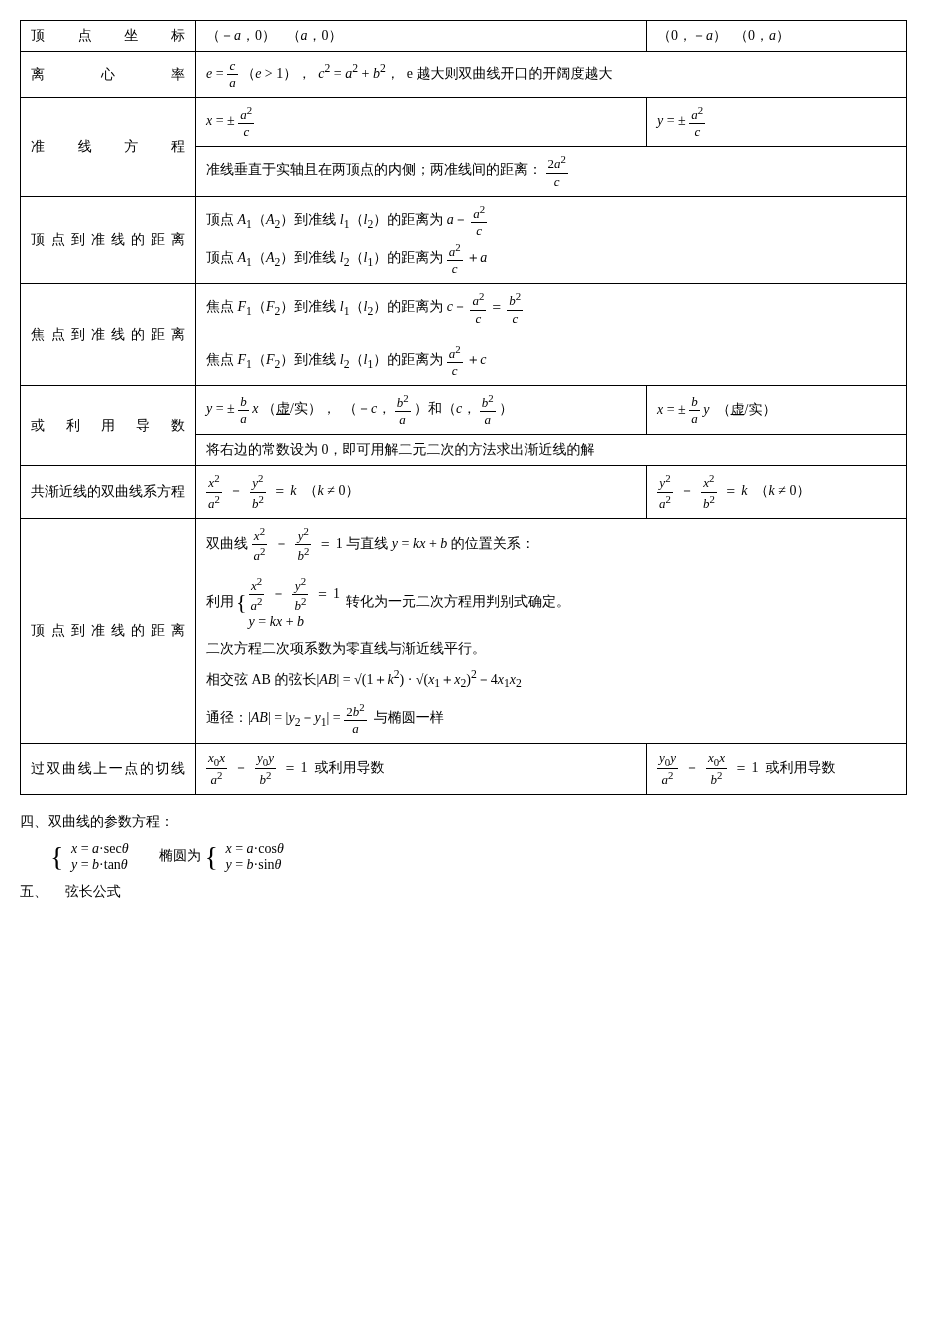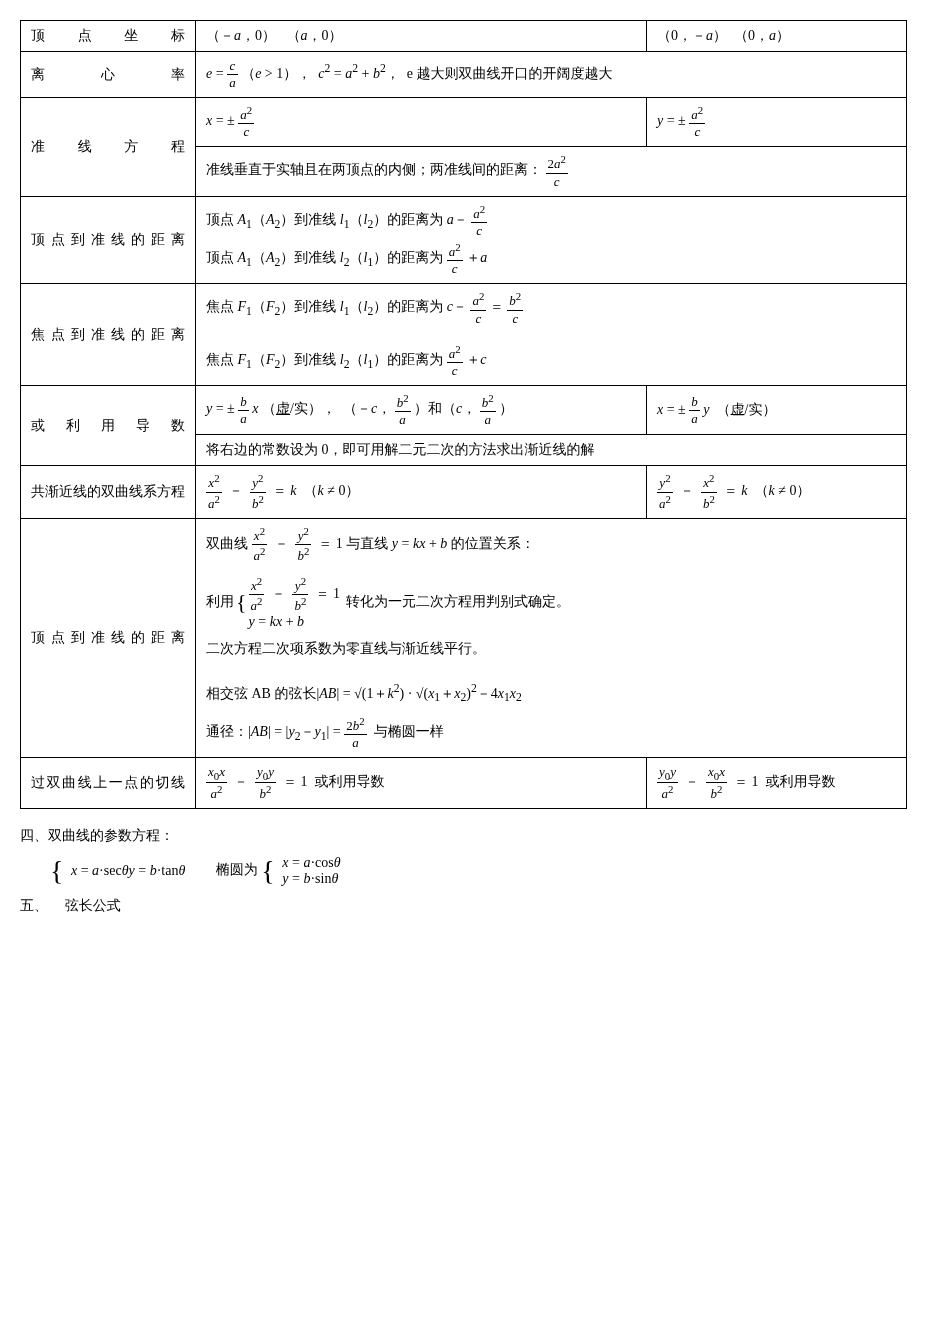--- a/index.html
+++ b/index.html
@@ -199,21 +199,21 @@
           <div>
             <span class="frac"><span class="num"><i>x</i><sup>2</sup></span><span class="den"><i>a</i><sup>2</sup></span></span>
             &nbsp;－&nbsp;
             <span class="frac"><span class="num"><i>y</i><sup>2</sup></span><span class="den"><i>b</i><sup>2</sup></span></span>
             &nbsp;＝ 1
           </div>
           <div><i>y</i> = <i>kx</i> + <i>b</i></div>
         </div>
         转化为一元二次方程用判别式确定。
       </div>
-      <div style="margin-bottom:24px;">
+      <div style="margin-bottom:10px;">
         二次方程二次项系数为零直线与渐近线平行。
       </div>
       <div style="margin-bottom:10px;">
         相交弦 AB 的弦长|<i>AB</i>| = √(1＋<i>k</i><sup>2</sup>) · √(<i>x</i><sub>1</sub>＋<i>x</i><sub>2</sub>)<sup>2</sup>－4<i>x</i><sub>1</sub><i>x</i><sub>2</sub>
       </div>
       <div>
         通径：|<i>AB</i>| = |<i>y</i><sub>2</sub>－<i>y</i><sub>1</sub>| = 
         <span class="frac"><span class="num">2<i>b</i><sup>2</sup></span><span class="den"><i>a</i></span></span>
         &nbsp;与椭圆一样
       </div>
@@ -237,21 +237,21 @@
   </tr>
 </tbody>
   </table>
 
 <div class="section-heading">
   四、双曲线的参数方程：
 </div>
 
 <div class="param-block">
   <span style="font-size:28px; vertical-align:middle;">{</span>
-  <div style="display:inline-flex; flex-direction:row; vertical-align:middle; margin-left:4px; margin-right:20px;">
+  <div style="display:inline-flex; flex-direction:column; vertical-align:middle; margin-left:4px; margin-right:20px;">
     <div><i>x</i> = <i>a</i>·sec<i>θ</i></div>
     <div><i>y</i> = <i>b</i>·tan<i>θ</i></div>
   </div>
   &nbsp;&nbsp;椭圆为
   <span style="font-size:28px; vertical-align:middle;">{</span>
   <div style="display:inline-flex; flex-direction:column; vertical-align:middle; margin-left:4px;">
     <div><i>x</i> = <i>a</i>·cos<i>θ</i></div>
     <div><i>y</i> = <i>b</i>·sin<i>θ</i></div>
   </div>
 </div>

